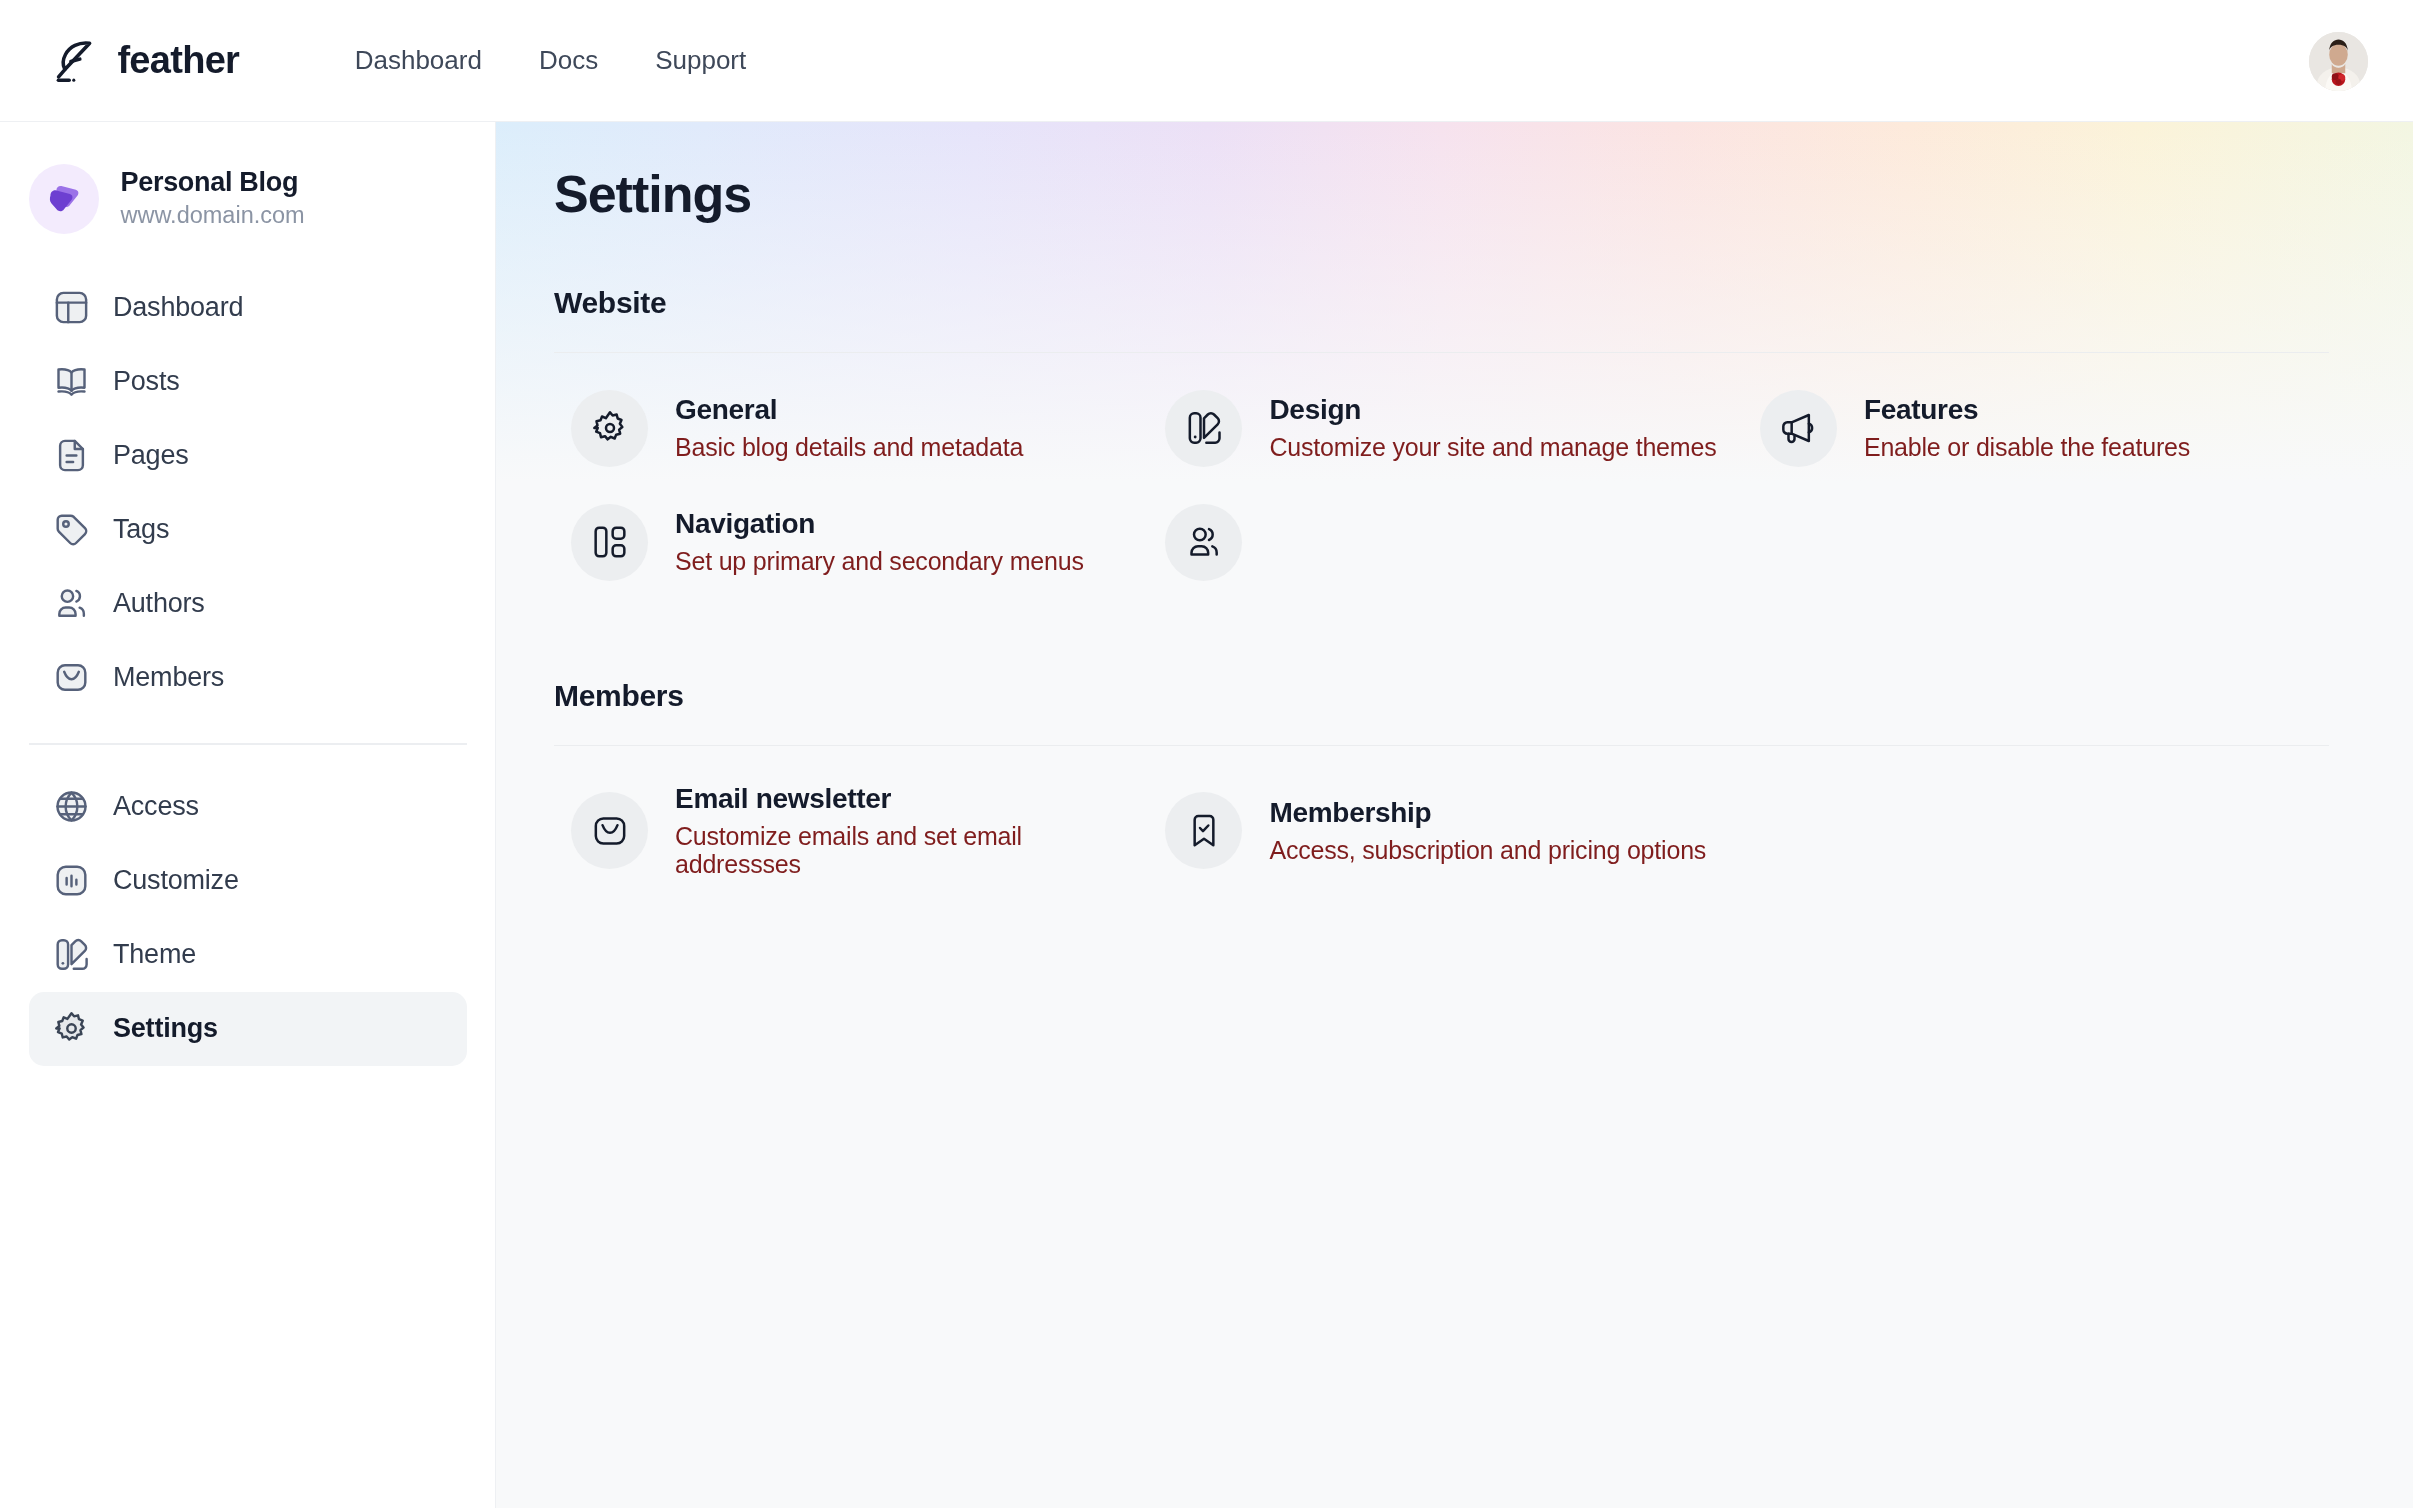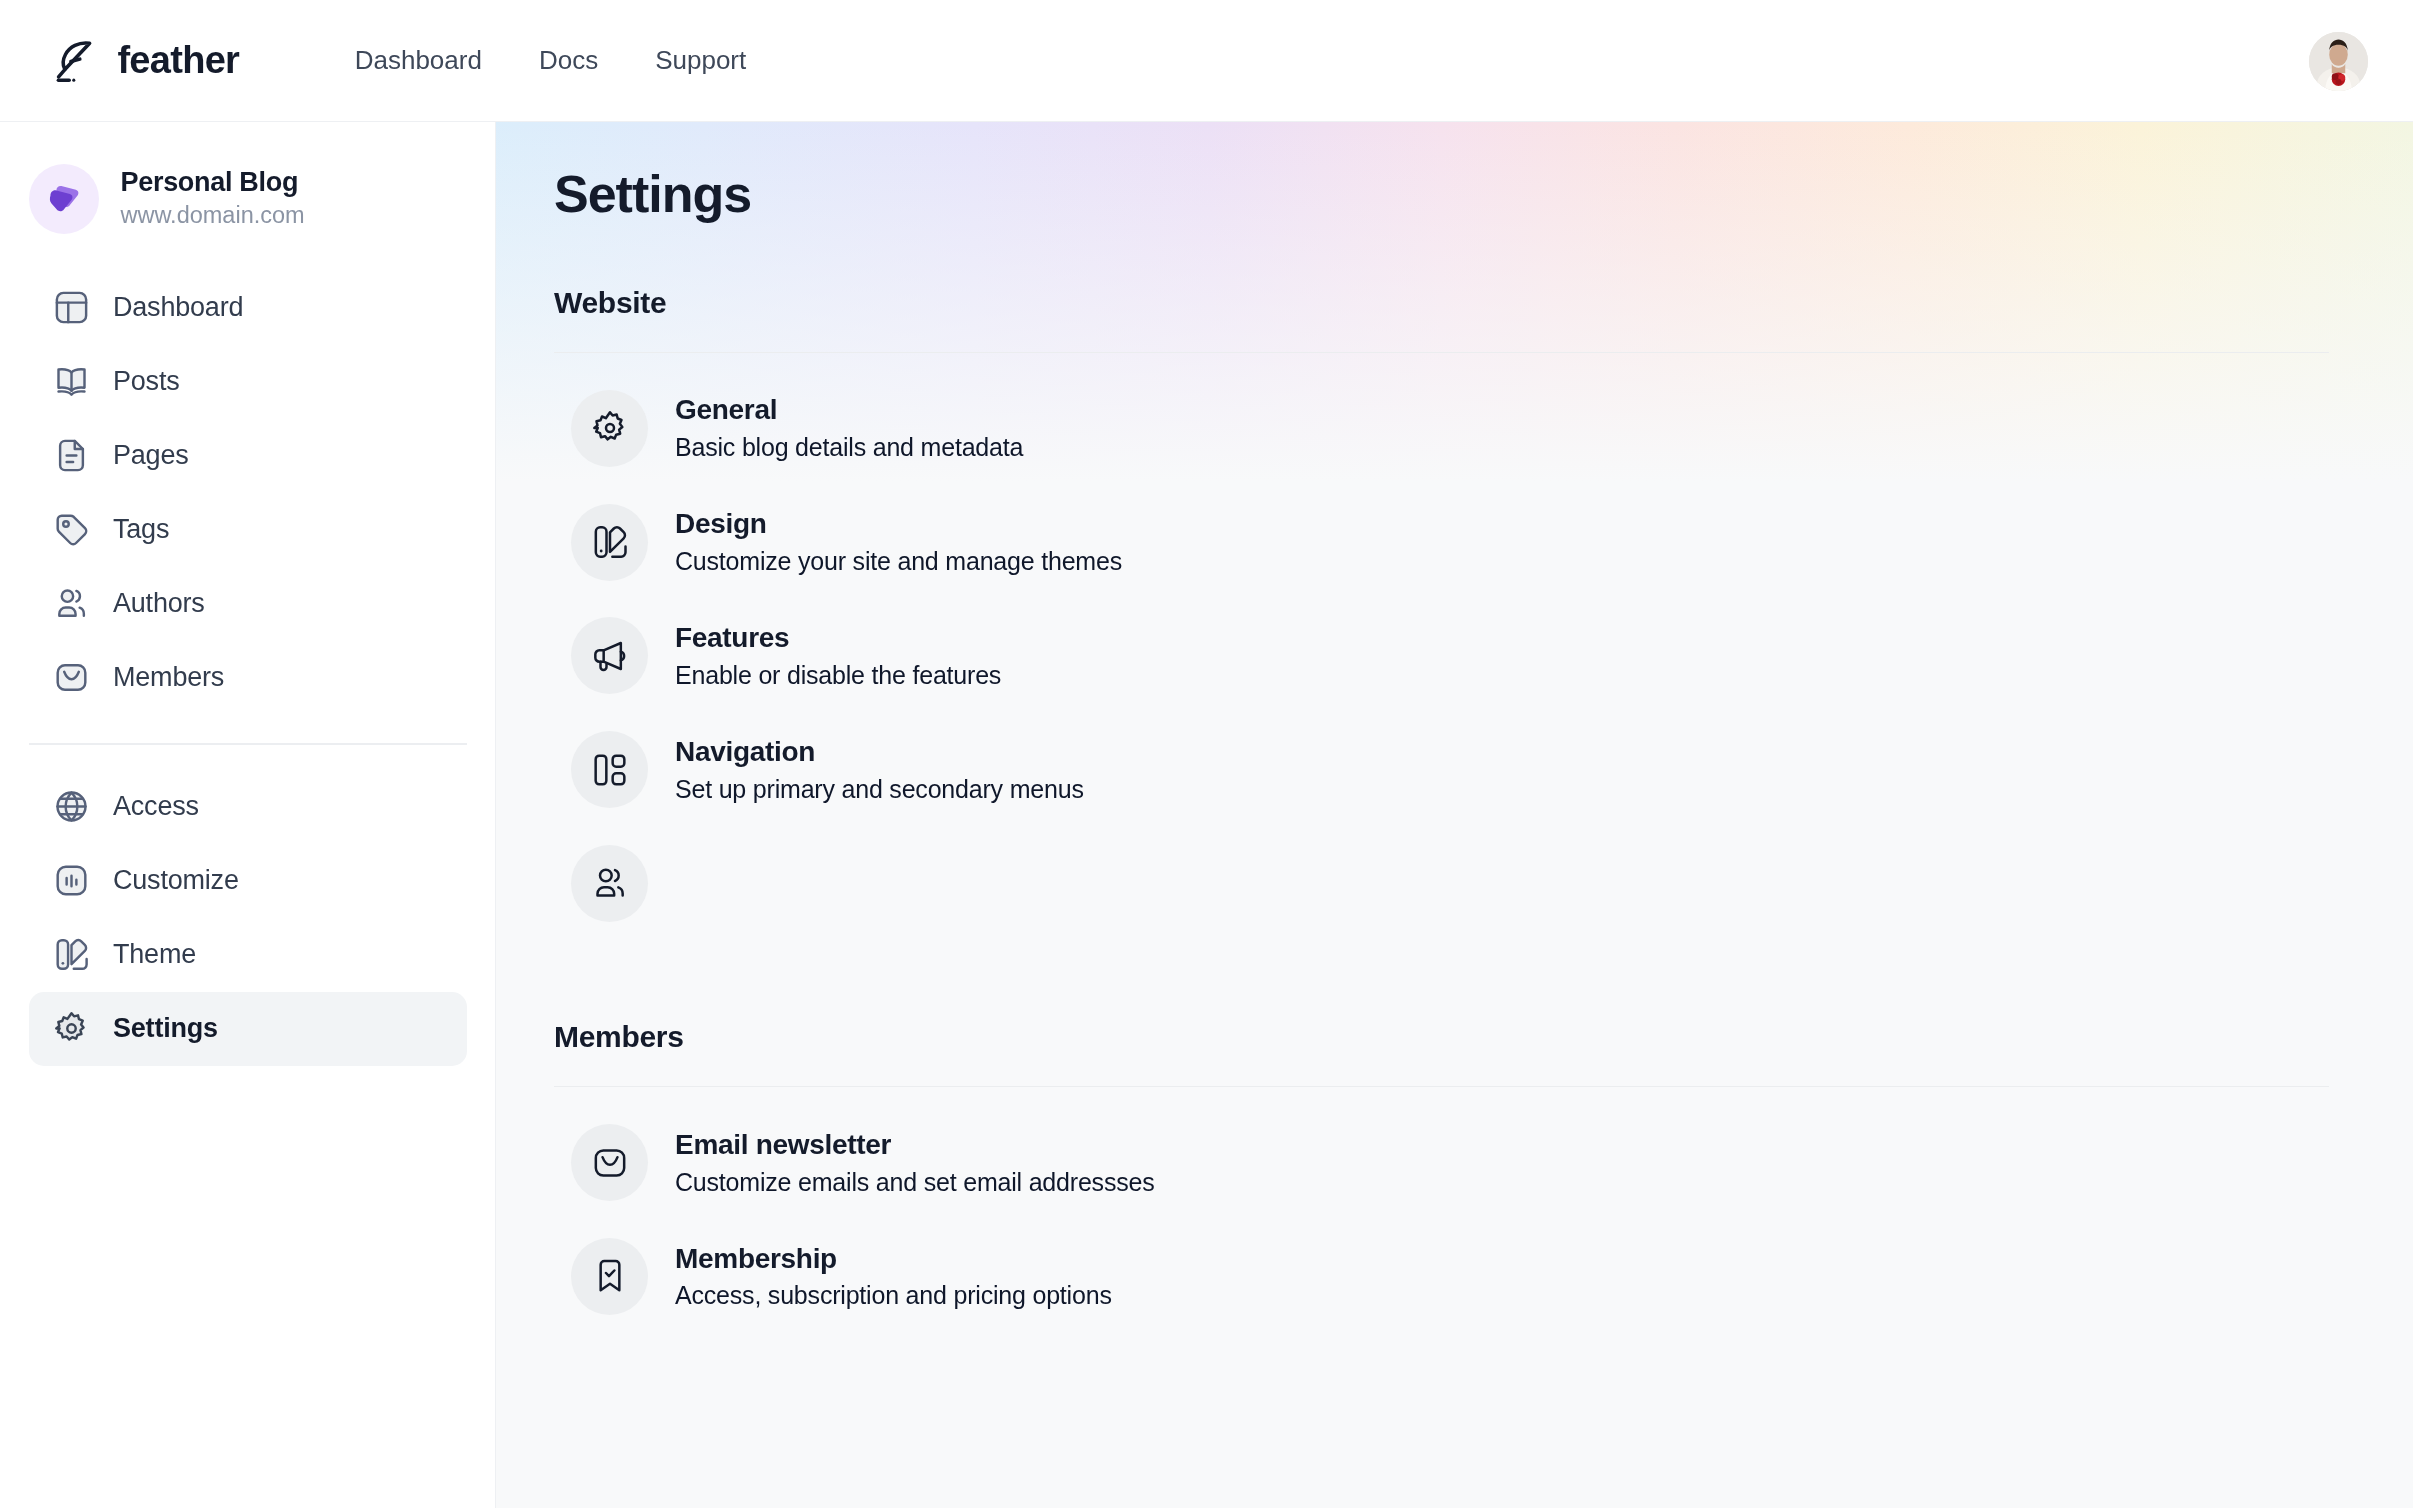--- a/index.html
+++ b/index.html
@@ -183,21 +183,21 @@
     font-weight: 600;
     color: #141b2b;
     letter-spacing: -0.3px;
     padding-bottom: 32px;
     border-bottom: 1.7px solid #ebedef;
     margin-bottom: 18.4px;
   }
 
   .cards {
     display: grid;
-    grid-template-columns: repeat(1, 1fr);
+    grid-template-columns: repeat(3, 1fr);
     column-gap: 8.4px;
     row-gap: 0px;
   }
 
   .card {
     display: flex;
     align-items: center;
     gap: 27px;
     padding: 18.4px 17px;
     border-radius: 17px;
@@ -214,21 +214,21 @@
   .card-text { display: flex; flex-direction: column; gap: 6.7px; }
   .card-title {
     font-size: 28px;
     font-weight: 600;
     color: #141b2b;
     letter-spacing: -0.3px;
     line-height: 1.15;
   }
   .card-sub {
     font-size: 25px;
-    color: #0f172a;
+    color: #7f1d1d;
     letter-spacing: -0.2px;
     line-height: 1.15;
   }
 
   .section-members { margin-top: 80px; }
   .section-advanced { margin-top: 80px; }
 </style>
 </head>
 <body>
 

